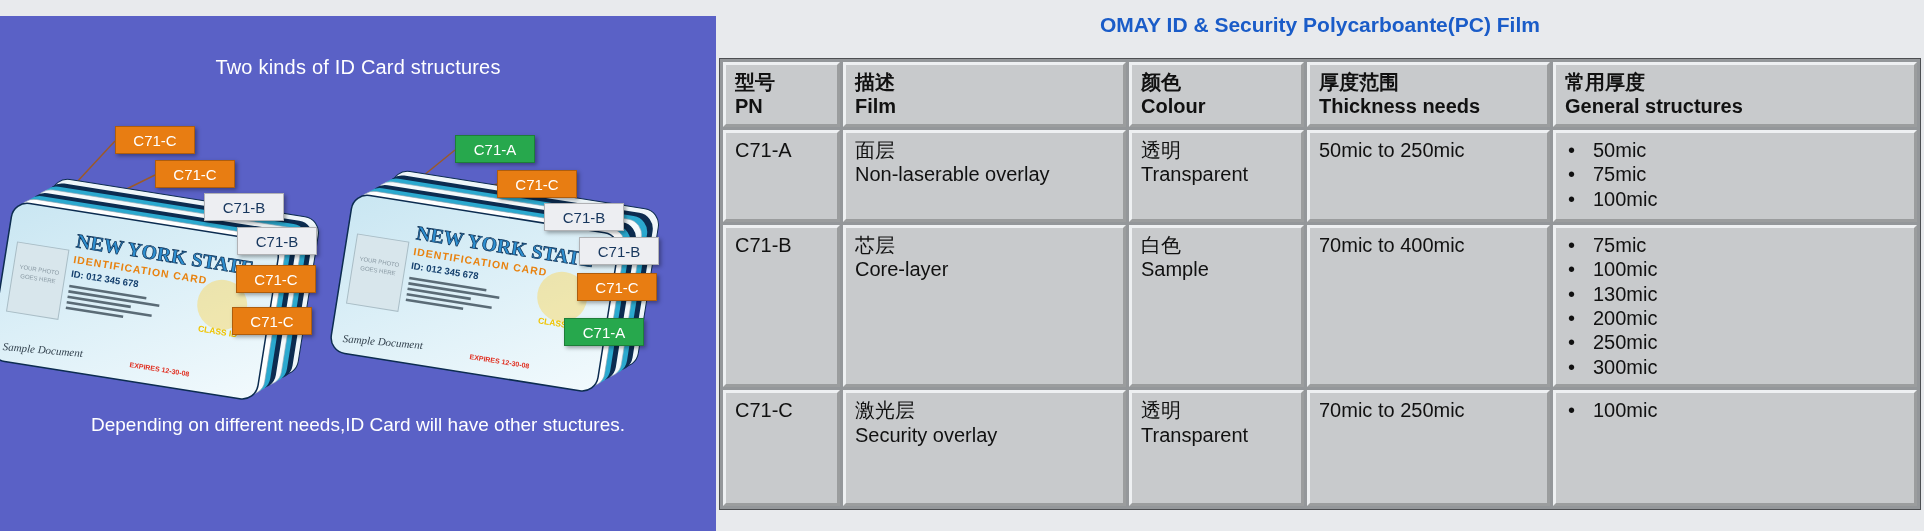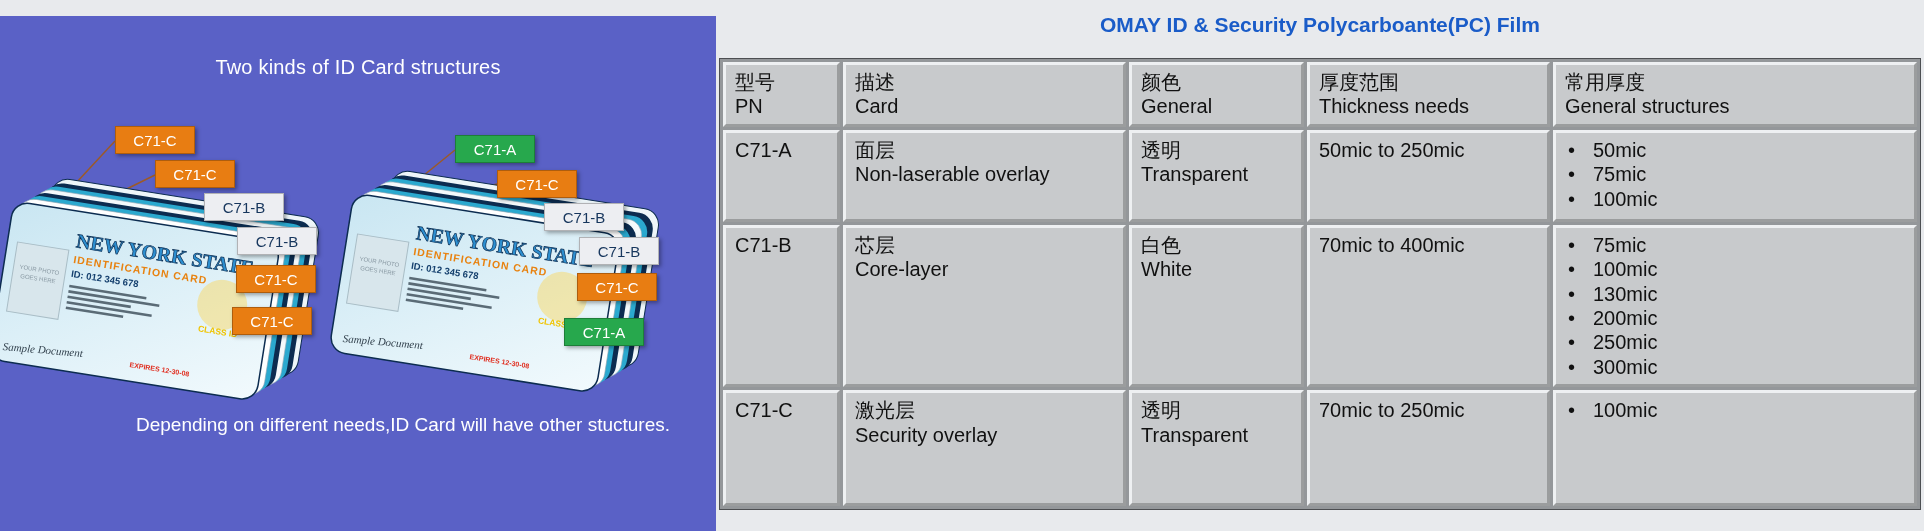--- a/index.html
+++ b/index.html
@@ -2,21 +2,21 @@
 <html><head>
 <meta charset="utf-8">
 <style>
   * { box-sizing: border-box; margin: 0; padding: 0; }
   html,body { width:1924px; height:531px; overflow:hidden; }
   body { font-family:"Liberation Sans", sans-serif; position:relative; background:#e8eaed; }
 
   
   .left-panel { position:absolute; left:0; top:16px; width:716px; height:531px; background:#5a61c6; overflow:hidden; }
   .left-title { position:absolute; top:40px; left:0; width:100%; text-align:center; color:#ffffff; font-size:20px; letter-spacing:.2px; }
-  .left-footer { position:absolute; top:398px; left:0; width:100%; text-align:center; color:#ffffff; font-size:19px;margin-left:45px; }
+  .left-footer { position:absolute; top:398px; left:0; width:100%; text-align:center; color:#ffffff; font-size:19px; }
 
   .leader-svg { position:absolute; left:0; top:0; width:716px; height:531px; pointer-events:none; }
   .leader-svg line { stroke:#9c5a28; stroke-width:1.5; }
 
   .card-label { position:absolute; width:80px; height:28px; line-height:28px; text-align:center;
                 font-size:15px; border:1px solid rgba(0,0,0,.25); box-shadow:2px 2px 4px rgba(0,0,0,.35); }
   .lbl-orange { background:#e87d12; color:#ffffff; }
   .lbl-light  { background:#edeef2; color:#17365d; }
   .lbl-green  { background:#27a84d; color:#ffffff; }
 
@@ -25,21 +25,21 @@
 
   
   .right-panel { position:absolute; left:716px; top:0; width:1208px; height:531px; background:#e8eaed; }
   .right-title { padding-top:13px; text-align:center; font-size:21px; font-weight:bold; color:#1a5cc8; }
 
   .spec-table-wrap { position:absolute; top:58px; left:3px; right:3px; bottom:0; }
   table.spec { width:100%; border-collapse:separate; border-spacing:3px; background:#94979a;
                border:1px solid #4d4f52; table-layout:fixed; }
   table.spec td { border:3px outset #eef0f2; background:#c8cacc; padding:5px 9px; vertical-align:top;
                   color:#111; font-size:20px; line-height:1.22; }
-  table.spec tr.hdr td { font-weight:normal; height:56px; }
+  table.spec tr.hdr td { font-weight:bold; height:56px; }
   tr.row-a td { height:92px; }
   tr.row-b td { height:156px; }
   tr.row-c td { height:116px; }
   .bl { display:flex; }
   .bl .dot { width:28px; padding-left:3px; flex:0 0 28px; }
 </style>
 </head>
 <body>
 
 <div class="left-panel">
@@ -164,25 +164,25 @@
         <col>
       </colgroup>
       <tbody>
           <tr class="hdr">
         <td>
           <div>型号</div>
           <div>PN</div>
         </td>
         <td>
           <div>描述</div>
-          <div>Card</div>
+          <div>Film</div>
         </td>
         <td>
           <div>颜色</div>
-          <div>General</div>
+          <div>Colour</div>
         </td>
         <td>
           <div>厚度范围</div>
           <div>Thickness needs</div>
         </td>
         <td>
           <div>常用厚度</div>
           <div>General structures</div>
         </td>
       </tr>
@@ -221,21 +221,21 @@
       <tr class="row-b">
         <td>
           <div>C71-B</div>
         </td>
         <td>
           <div>芯层</div>
           <div>Core-layer</div>
         </td>
         <td>
           <div>白色</div>
-          <div>White</div>
+          <div>Sample</div>
         </td>
         <td>
           <div>70mic to 400mic</div>
         </td>
         <td>
           <div class="bl">
                 <span class="dot">•</span>
                 <span>75mic</span>
               </div>
           <div class="bl">

